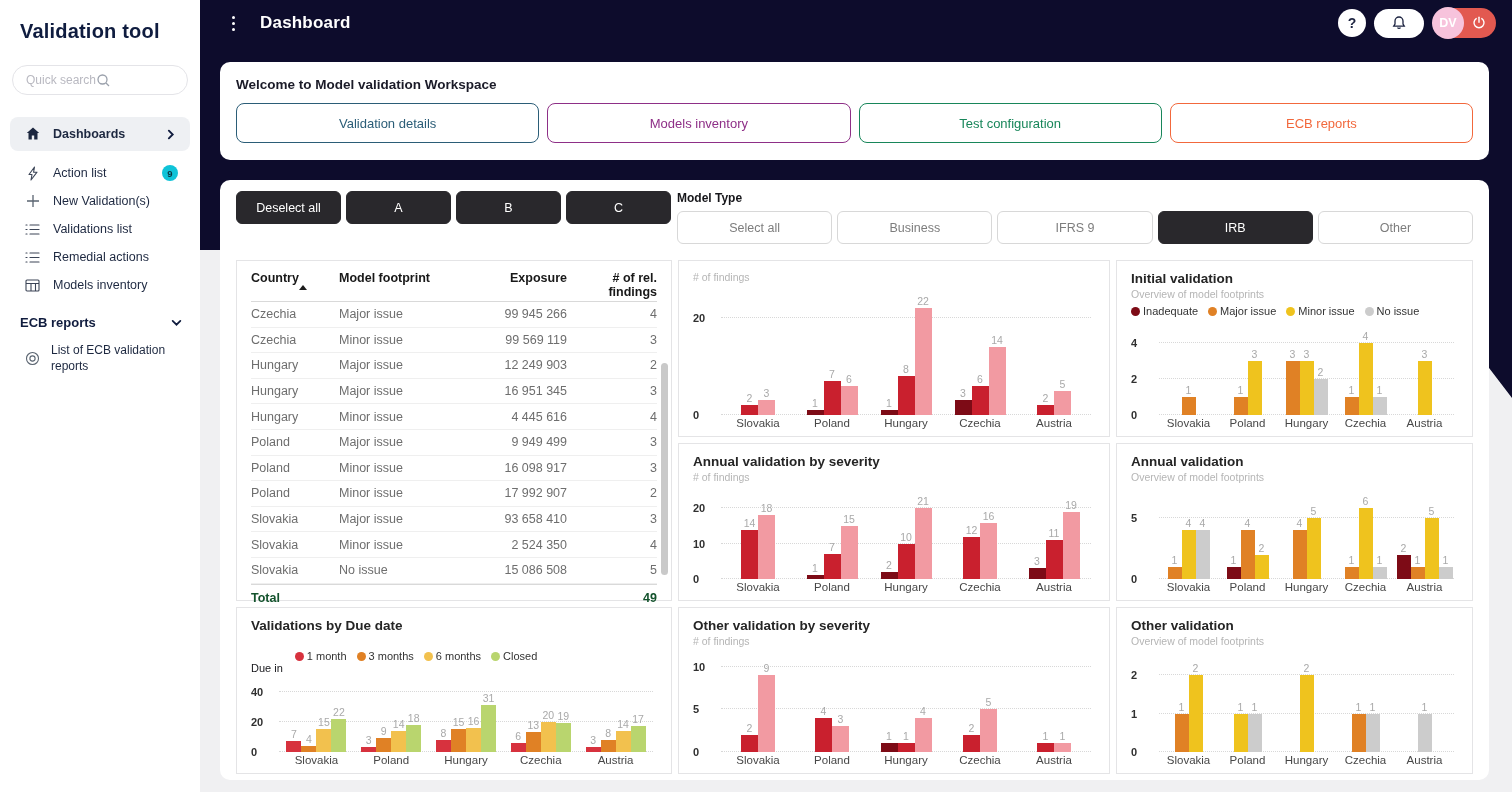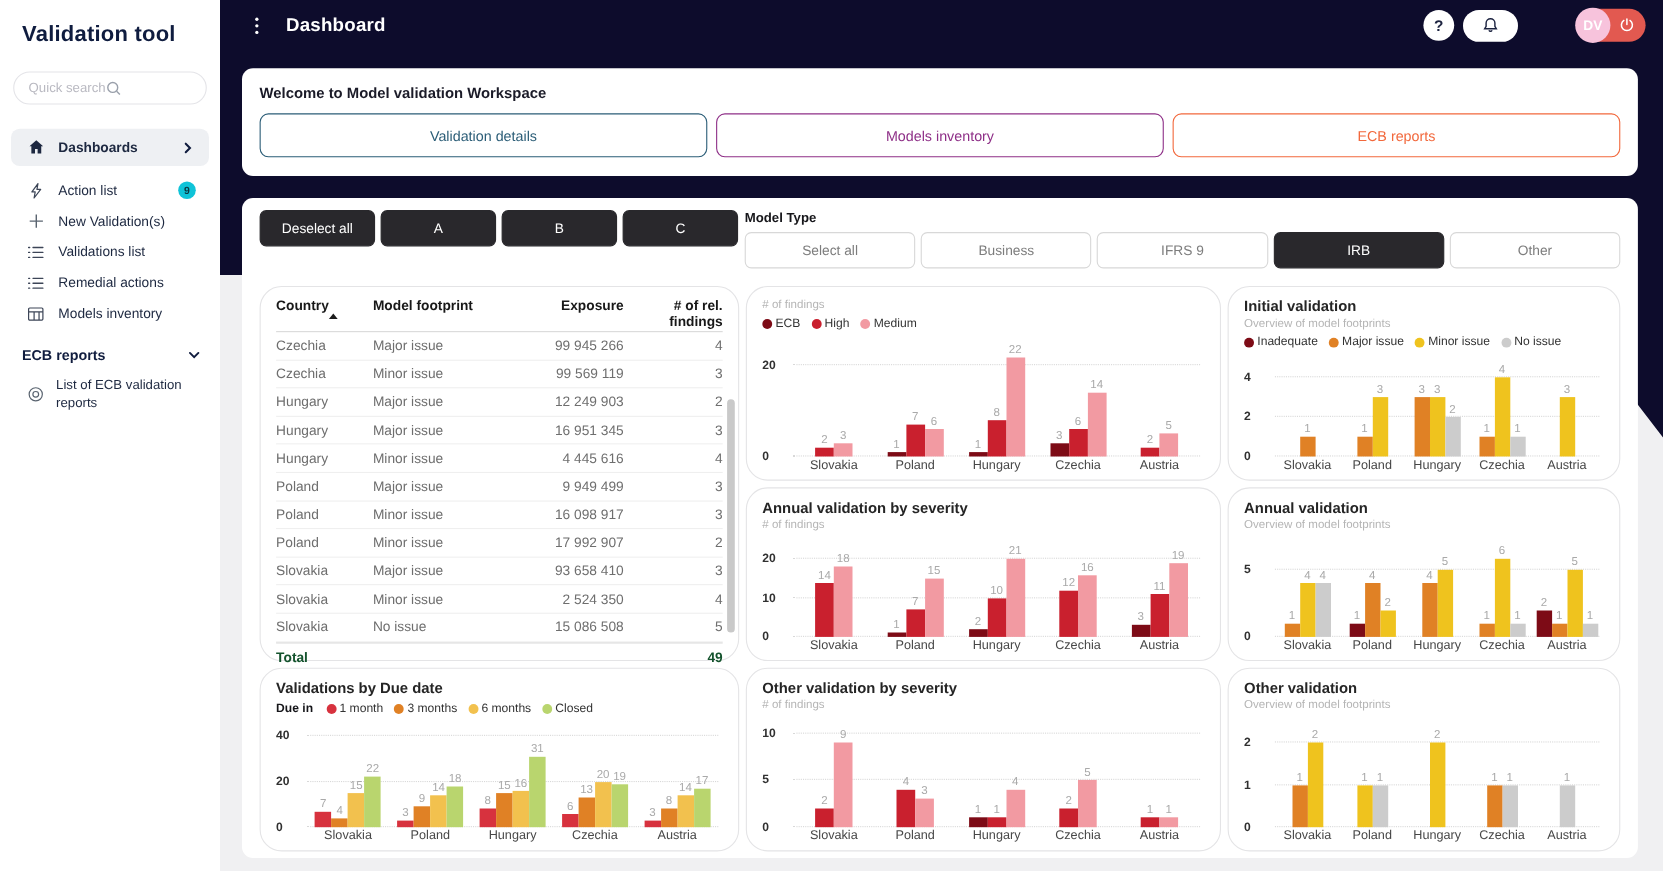--- a/index.html
+++ b/index.html
@@ -41,21 +41,21 @@
   .kebab { margin-left:26px; width:14px; height:18px; display:flex; flex-direction:column;
     align-items:center; justify-content:center; gap:3px; cursor:pointer; background:none; border:none; }
   .kebab i { width:3px; height:3px; border-radius:50%; background:#fff; }
   .tb-title { margin-left:20px; font-size:17px; font-weight:700; letter-spacing:.2px; }
   .tb-right { margin-left:auto; margin-right:16px; display:flex; align-items:center; gap:8px; }
   .help-btn { width:28px; height:28px; border-radius:50%; background:#fff; color:#1c2340;
     font-size:14px; font-weight:700; display:flex; align-items:center; justify-content:center;
     border:none; cursor:pointer; }
   .bell-pill { width:50px; height:29px; border-radius:15px; background:#fff; border:none;
     display:flex; align-items:center; justify-content:center; cursor:pointer; }
-  .user-wrap { position:relative; width:64px; height:32px;margin-left:44px; }
+  .user-wrap { position:relative; width:64px; height:32px; }
   .power-pill { position:absolute; left:6px; top:1px; width:58px; height:30px; border-radius:15px;
     background:#e25950; border:none; cursor:pointer; }
   .power-pill svg { position:absolute; right:9px; top:7px; }
   .avatar { position:absolute; left:0; top:0; width:32px; height:32px; border-radius:50%;
     background:#f7c3dc; color:#fff; font-size:12.5px; font-weight:700;
     display:flex; align-items:center; justify-content:center; cursor:pointer; z-index:1; }
 
   
   .welcome { position:absolute; left:220px; top:62px; width:1269px; height:98px; background:#fff;
     border-radius:10px; z-index:1; padding:15px 16px; }
@@ -72,21 +72,21 @@
   .f-group2 { flex:1; }
   .f-label { font-size:12px; font-weight:700; color:#16161a; margin-bottom:6px; }
   .f-opts { display:flex; gap:5px; }
   .f-btn { flex:1; height:33px; border-radius:6px; font-size:12.5px; font-family:inherit;
     display:flex; align-items:center; justify-content:center; cursor:pointer; }
   .f-btn.sel { background:#29282c; color:#fff; border:1px solid #29282c; }
   .f-btn.unsel { background:#fff; color:#7d7d7d; border:1px solid #d8d8d8; }
 
   .cards { margin-top:16px; display:grid; grid-template-columns:436px 432px 357px;
     grid-template-rows:177px 158px 167px; gap:6px; }
-  .card { border:1px solid #e4e4e6; border-radius:20px; background:#fff; }
+  .card { border:1px solid #e4e4e6; border-radius:0; background:#fff; }
 
   
   .table-card { grid-column:1; grid-row:1/3; position:relative; padding:7px 14px 8px;
     display:flex; flex-direction:column; }
   .t-head { display:grid; grid-template-columns:88px 118px 110px 1fr; font-size:12.5px;
     font-weight:700; color:#181818; padding:3px 0 2px; border-bottom:1px solid #d9d9d9; }
   .t-head .num { text-align:right; }
   .sort { width:0; height:0; border-left:4px solid transparent; border-right:4px solid transparent;
     border-bottom:5px solid #1c1c1c; margin-top:2px; }
   .t-body { flex:1; }
@@ -102,21 +102,21 @@
   
   .chart-card { padding:9px 14px 4px; display:flex; flex-direction:column; }
   .cc0 { grid-column:2; grid-row:1; } .cc1 { grid-column:3; grid-row:1; }
   .cc2 { grid-column:2; grid-row:2; } .cc3 { grid-column:3; grid-row:2; }
   .cc4 { grid-column:1; grid-row:3; } .cc5 { grid-column:2; grid-row:3; }
   .cc6 { grid-column:3; grid-row:3; }
   .c-title { font-size:13.5px; font-weight:700; color:#252525; line-height:17px; }
   .c-sub { font-size:10.5px; color:#b5b5b5; line-height:13px; margin-top:1px; }
   .c-legend { display:flex; align-items:center; gap:10px; font-size:11px; color:#333;
     margin-top:4px; line-height:13px; flex-wrap:wrap; }
-  .lg-prefix { font-weight:700; color:#16161a; margin-right:2px; }
+  .lg-prefix { font-weight:400; color:#16161a; margin-right:2px;margin-top:24px; }
   .lg-item { display:flex; align-items:center; gap:3px; }
   .dot { width:9px; height:9px; border-radius:50%; display:inline-block; }
   .c-plot { flex:1; position:relative; margin-top:2px; }
   .c-area { position:absolute; left:28px; right:4px; top:10px; bottom:17px; }
   .gridline { position:absolute; left:0; right:0; height:0; border-top:1px dotted #d8d8d8; }
   .tick { position:absolute; left:-28px; width:24px; font-size:11px; font-weight:700; color:#303030;
     line-height:12px; }
   .c-groups { position:absolute; inset:0; display:flex; }
   .c-group { flex:1; display:flex; align-items:flex-end; justify-content:center; }
   .barwrap { display:flex; flex-direction:column; align-items:center; justify-content:flex-end;
@@ -250,20 +250,21 @@
           <span class="s-label">List of ECB validation reports</span>
         </div>
       </div>
   </aside>
 
   <section class="welcome">
     <div class="w-title">Welcome to Model validation Workspace</div>
     <div class="w-btns" id="welcome-buttons">
         <button class="w-btn" style="border-color: rgb(43, 93, 119); color: rgb(43, 93, 119);">Validation details</button>
         <button class="w-btn" style="border-color: rgb(142, 47, 135); color: rgb(142, 47, 135);">Models inventory</button>
+        <button class="w-btn" style="border-color: rgb(24, 134, 90); color: rgb(24, 134, 90);">Test configuration</button>
         <button class="w-btn" style="border-color: rgb(242, 104, 60); color: rgb(242, 104, 60);">ECB reports</button>
       </div>
   </section>
 
   <section class="main">
     <div class="filters">
       <div class="f-group1">
         <div class="f-opts" id="category-opts">
             <button class="f-btn sel">Deselect all</button>
             <button class="f-btn sel">A</button>
@@ -363,25 +364,20 @@
           <span>Total</span>
           <span></span>
             <span></span>
           <span class="num">49</span>
         </div>
         <div class="scrollthumb"></div>
       </div>
       <div class="card chart-card cc0">
           <div class="c-head">
             <div class="c-sub"># of findings</div>
-            <div class="c-legend">
-              <span class="lg-item"><span class="dot" style="background: rgb(125, 11, 22);"></span>ECB</span>
-              <span class="lg-item"><span class="dot" style="background: rgb(201, 32, 46);"></span>High</span>
-              <span class="lg-item"><span class="dot" style="background: rgb(242, 154, 162);"></span>Medium</span>
-            </div>
           </div>
           <div class="c-plot">
             <div class="c-area">
               <div class="gridline" style="bottom: 0%;"></div>
               <span class="tick" style="bottom: calc(0% - 6px);">0</span>
               <div class="gridline" style="bottom: 81.6327%;"></div>
               <span class="tick" style="bottom: calc(81.6327% - 6px);">20</span>
               <div class="c-groups">
                 <div class="c-group">
                   <div class="barwrap" style="width: 17px;">

